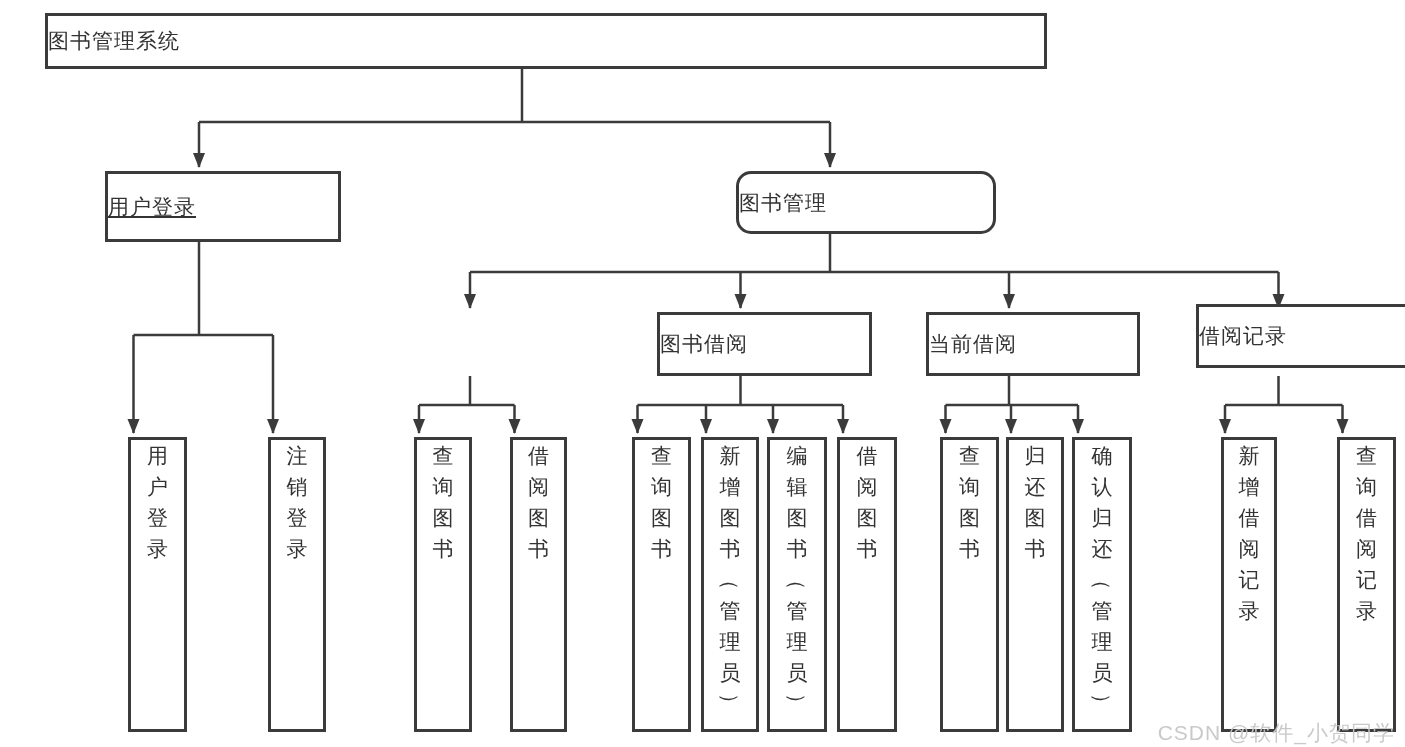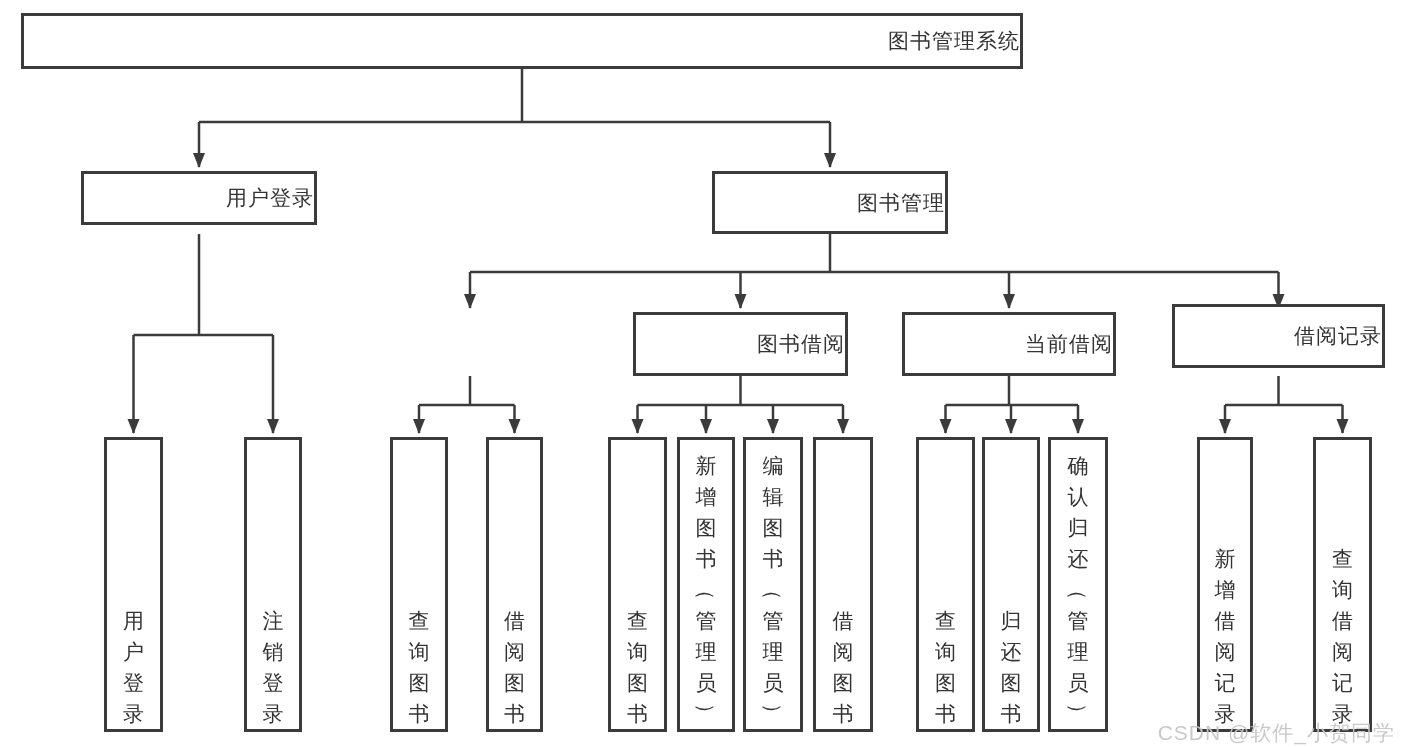--- a/index.html
+++ b/index.html
@@ -16,24 +16,25 @@
     font-family:"Liberation Sans","DejaVu Sans",sans-serif;
     color:var(--text-color);
     overflow:hidden;
   }
   .canvas{position:relative;width:1405px;height:747px;background:var(--bg-color);}
   svg.wires{position:absolute;left:0;top:0;width:1405px;height:747px;z-index:1;}
   .node{
     position:absolute;
     background:#fff;
     border:3px solid var(--border-color);
-    display:flex;align-items:center;justify-content:flex-end;
+    display:flex;align-items:center;justify-content:flex-start;
     z-index:2;
     font-size:21px;
     letter-spacing:1px;
+    margin-left:24px;
   }
   .node.hbox{flex-direction:row;}
   .node.vbox{
     flex-direction:column;
     font-size:21px;
     letter-spacing:0;
   }
   .vchar{
     display:block;height:29px;line-height:29px;margin:1px 0;
     text-align:center;width:100%;
@@ -101,24 +102,24 @@
       <path d="M1225,405 L1342.5,405"></path>
       <path d="M1225,405 L1225,433" marker-end="url(#arrow)"></path>
       <path d="M1342.5,405 L1342.5,433" marker-end="url(#arrow)"></path>
     </g>
   </svg>
 
   <div class="node hbox" style="left:21px;top:13px;width:1002px;height:56px;">
     <span>图书管理系统</span>
   </div>
 
-  <div class="node hbox" style="left:81px;top:171px;width:236px;height:54px;">
+  <div class="node hbox" style="left:81px;top:171px;width:236px;height:71px;text-decoration:underline;">
     <span>用户登录</span>
   </div>
-  <div class="node hbox" style="left:712px;top:171px;width:236px;height:63px;">
+  <div class="node hbox" style="left:712px;top:171px;width:260px;height:63px;border-radius:15px;">
     <span>图书管理</span>
   </div>
 
   <div class="node hbox" style="left:633px;top:312px;width:215px;height:64px;">
     <span>图书借阅</span>
   </div>
   <div class="node hbox" style="left:902px;top:312px;width:214px;height:64px;">
     <span>当前借阅</span>
   </div>
   <div class="node hbox" style="left:1172px;top:304px;width:213px;height:64px;">

